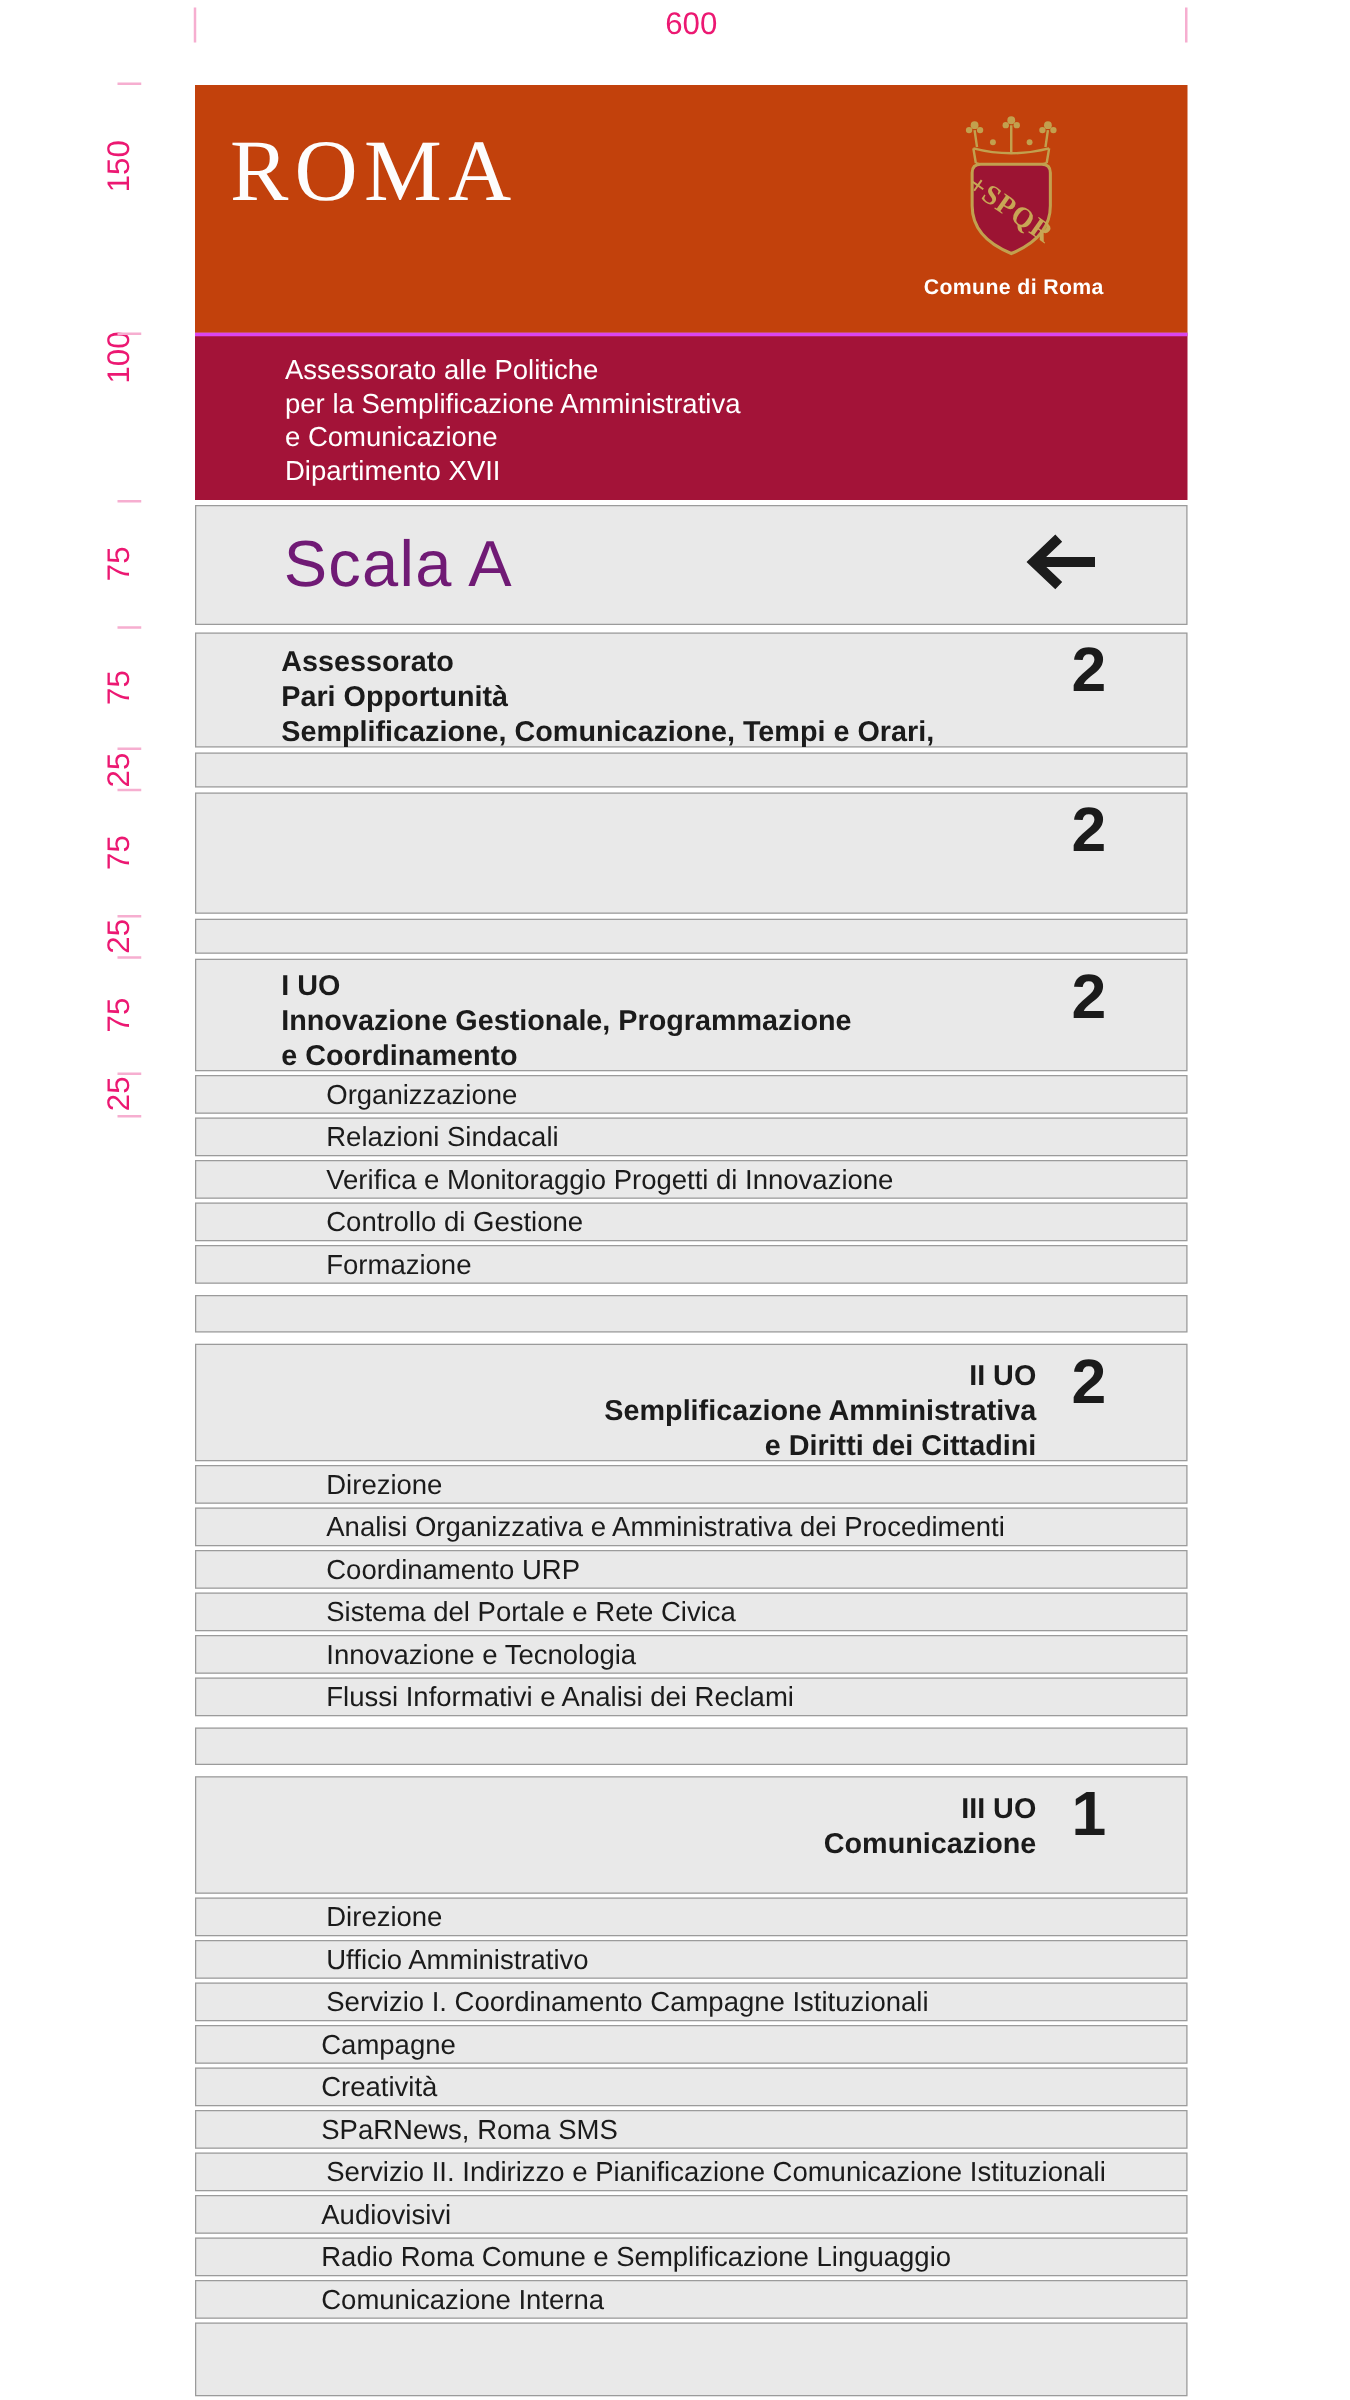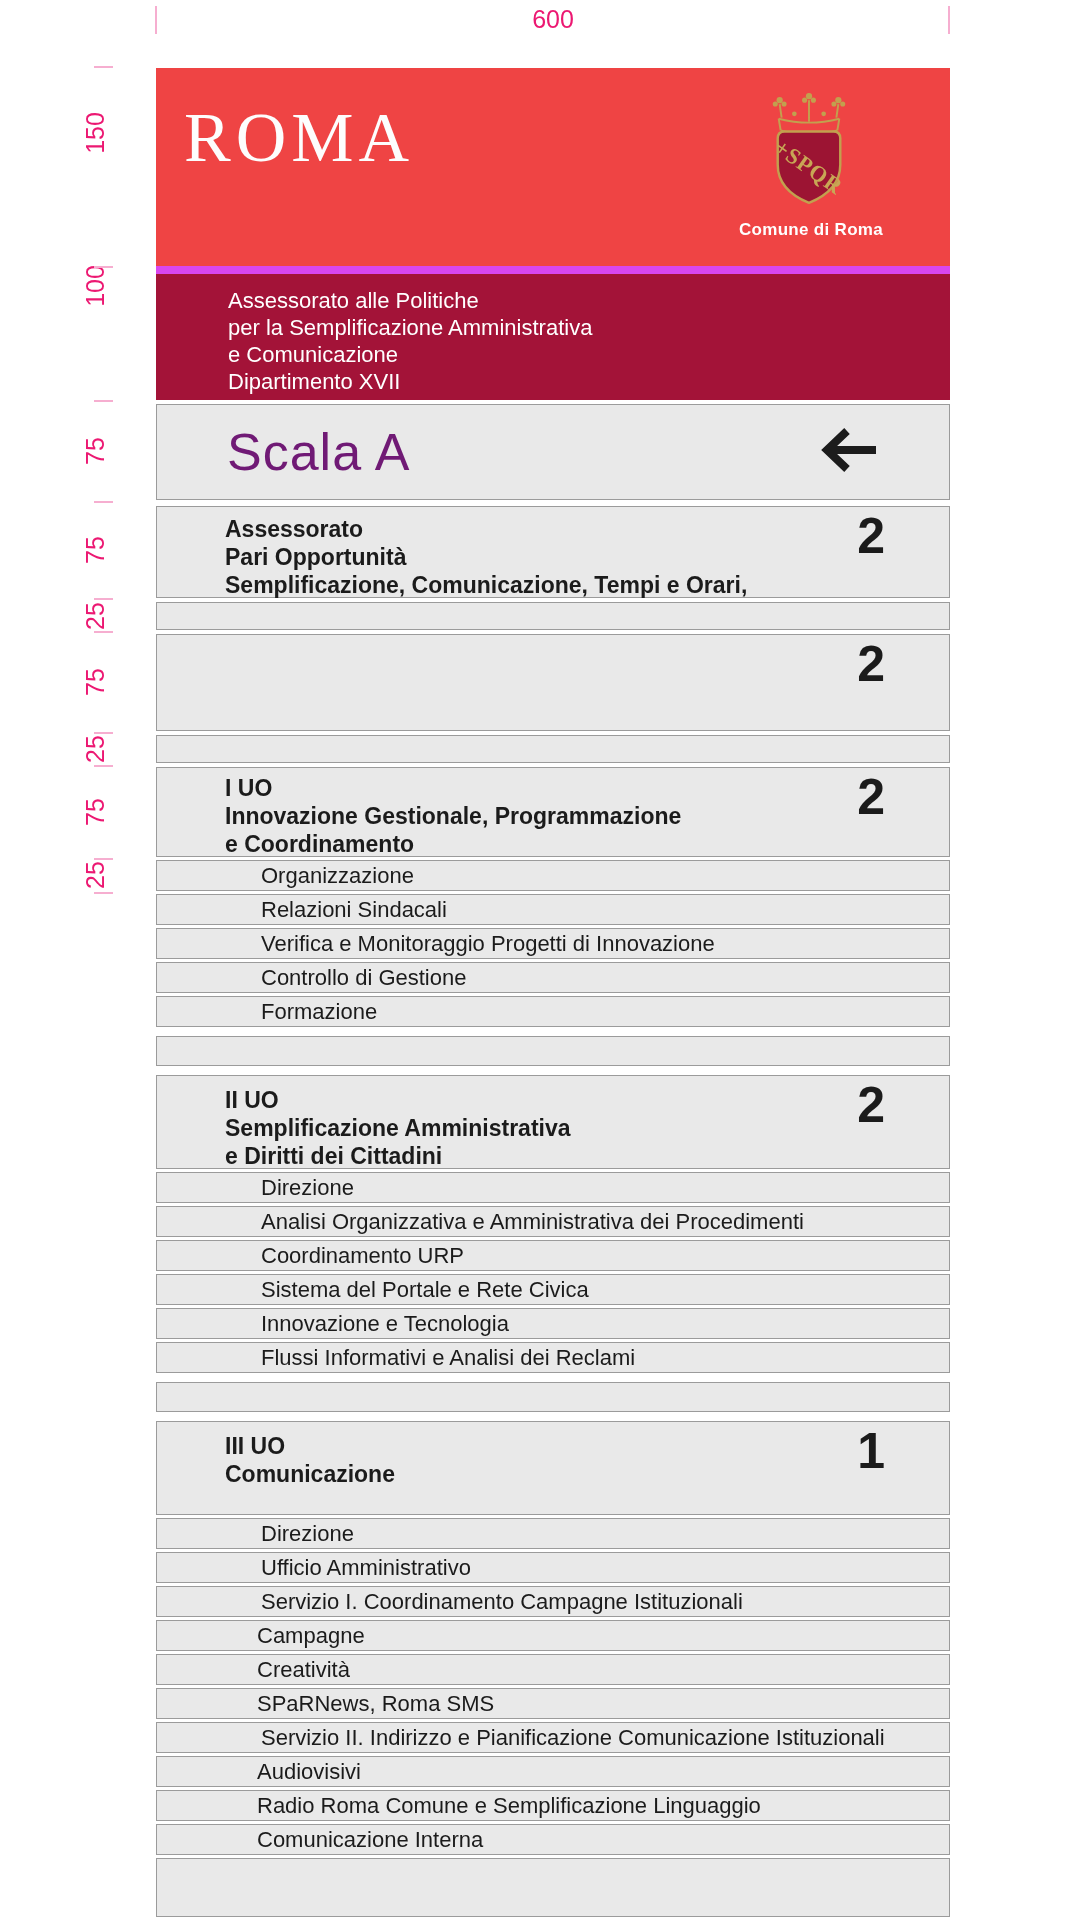--- a/index.html
+++ b/index.html
@@ -10,55 +10,55 @@
   
   .dim{color:#ec1872;font-size:25px;line-height:26px;text-align:center;}
   .dim-top{position:absolute;left:505px;top:6px;width:96px;}
   .vtick{position:absolute;width:2px;height:28px;background:#f6aed0;top:6px;}
   .htick{position:absolute;left:94px;width:19px;height:2px;background:#f6aed0;}
   .ruler-label{position:absolute;left:60px;width:70px;height:26px;transform:rotate(-90deg);}
   
   #panel{position:absolute;left:156px;top:68px;width:794px;}
   #panel > *{box-sizing:border-box;}
   .hdr{
-    height:198px;background:#ef4444;position:relative;
+    height:198px;background:#c2410c;position:relative;
   }
   .roma{
     position:absolute;left:28px;top:35px;
     font-family:"Liberation Serif", serif;
     font-size:70px;line-height:1;color:#fdfdfd;letter-spacing:5px;font-weight:400;
   }
   .crest{position:absolute;left:609px;top:20px;}
   .crest-caption{
     position:absolute;left:560px;top:152px;width:190px;text-align:center;
     color:#ffffff;font-size:17px;font-weight:bold;letter-spacing:.3px;
   }
   .band{
-    height:134px;background:#a31338;border-top:8px solid #d946ef;
+    height:134px;background:#a31338;border-top:3px solid #d946ef;
     color:#ffffff;font-size:22px;line-height:27px;padding:13px 0 0 72px;
   }
   .g{background:#e9e9e9;border:1px solid #9b9b9b;position:relative;color:#1b1b1b;}
   .scala{height:96px;margin-top:4px;}
   .scala-title{
     position:absolute;left:70px;top:50%;transform:translateY(-50%);
     font-size:52px;color:#701a75;letter-spacing:1px;
   }
   .arrow{position:absolute;right:70px;top:50%;transform:translateY(-50%);}
   .sec{font-weight:bold;font-size:23px;line-height:28px;padding:8px 120px 0 68px;}
   .sec .num{
     position:absolute;top:2px;right:64px;font-size:50px;font-weight:bold;line-height:1.1;
   }
   .spacer{height:30px;}
   .r{
     height:31px;margin-top:3px;line-height:29px;font-size:22px;
     padding-left:104px;white-space:nowrap;overflow:hidden;
   }
   .r.indent{padding-left:100px;}
   .footer-block{height:59px;margin-top:3px;}
-  .mt3{margin-top:9px;} .mt4{margin-top:4px;} .mt6{margin-top:6px;}
+  .mt3{margin-top:9px;text-align:right;} .mt4{margin-top:4px;} .mt6{margin-top:6px;}
 </style>
 </head>
 <body>
 
 <div class="dim dim-top">600</div>
 <div class="vtick" style="left:155px;"></div>
 <div class="vtick" style="left:948px;"></div>
 
 <div class="dim ruler-label" style="top:120px;">150</div>
 <div class="dim ruler-label" style="top:273px;">100</div>

